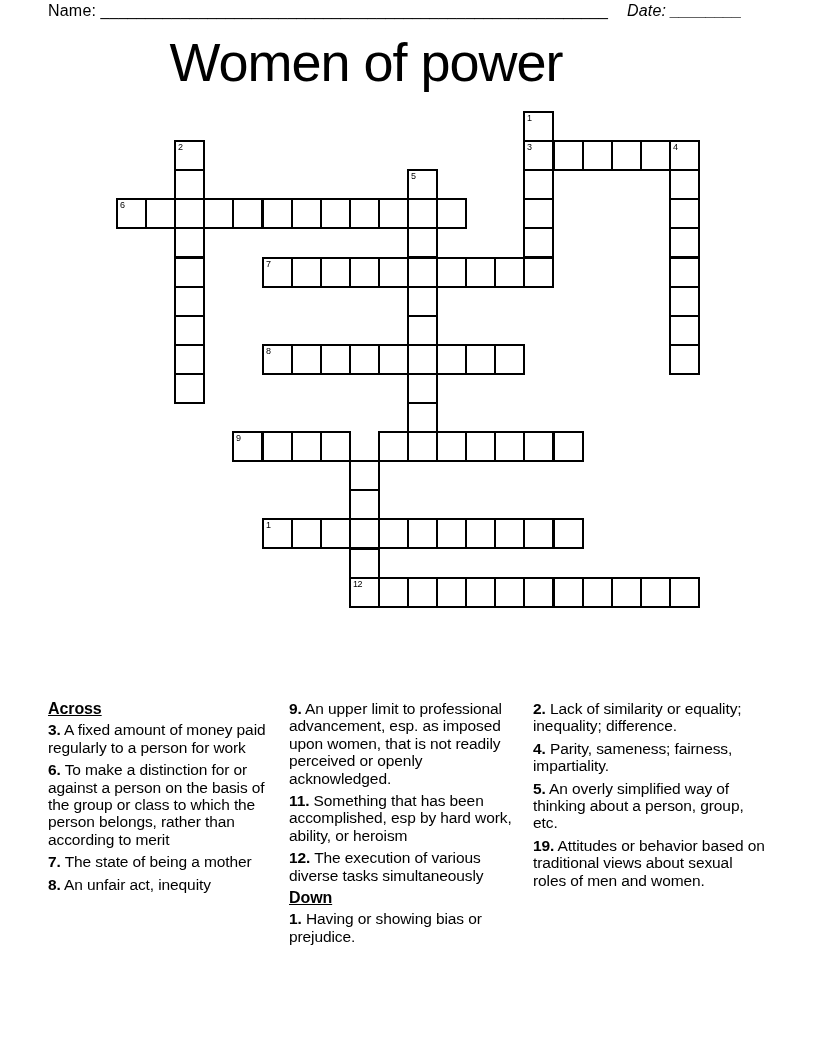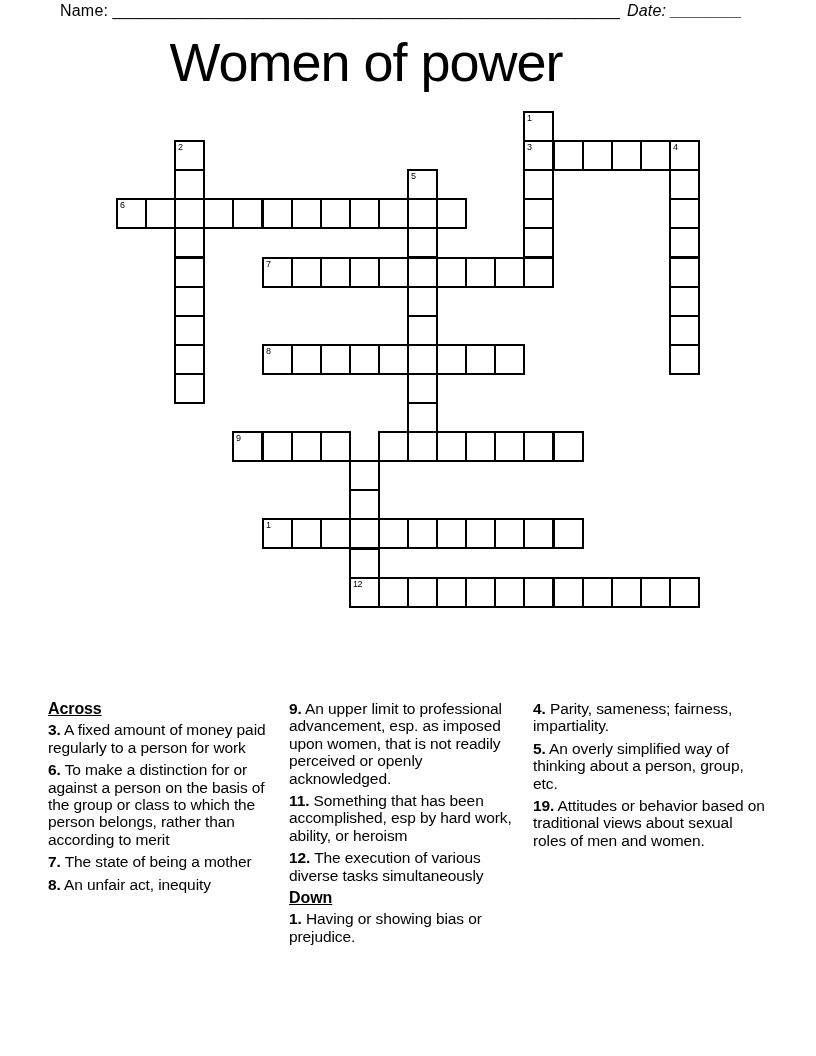--- a/index.html
+++ b/index.html
@@ -7,21 +7,21 @@
     position: relative;
     width: 816px;
     height: 1056px;
     background: #ffffff;
     font-family: "Liberation Sans", sans-serif;
     color: #000;
     overflow: hidden;
   }
   
   .hdr-group { position: absolute; top: 2px; font-size: 16px; white-space: nowrap; }
-  .hdr-name { left: 48px; margin-left: 12px; }
+  .hdr-name { left: 48px; }
   .hdr-date { left: 627px; font-style: italic; }
   .hdr-label { letter-spacing: 0.2px; }
   .blank-line { letter-spacing: 0; }
   
   .title {
     position: absolute;
     top: 33px; left: 0; width: 732px;
     text-align: center;
     font-size: 54px;
     font-weight: 400;
@@ -216,18 +216,19 @@
       <p class="clue"><span class="clue-num">8.</span> An unfair act, inequity</p>
     </div>
   <div class="clue-col col-2" id="clue-col-2">
       <p class="clue"><span class="clue-num">9.</span> An upper limit to professional advancement, esp. as imposed upon women, that is not readily perceived or openly acknowledged.</p>
       <p class="clue"><span class="clue-num">11.</span> Something that has been accomplished, esp by hard work, ability, or heroism</p>
       <p class="clue"><span class="clue-num">12.</span> The execution of various diverse tasks simultaneously</p>
       <div class="clue-heading">Down</div>
       <p class="clue"><span class="clue-num">1.</span> Having or showing bias or prejudice.</p>
     </div>
   <div class="clue-col col-3" id="clue-col-3">
+      <p class="clue"><span class="clue-num">2.</span> Lack of similarity or equality; inequality; difference.</p>
       <p class="clue"><span class="clue-num">4.</span> Parity, sameness; fairness, impartiality.</p>
       <p class="clue"><span class="clue-num">5.</span> An overly simplified way of thinking about a person, group, etc.</p>
       <p class="clue"><span class="clue-num">19.</span> Attitudes or behavior based on traditional views about sexual roles of men and women.</p>
     </div>
 
 </div>
 
 </body></html>

